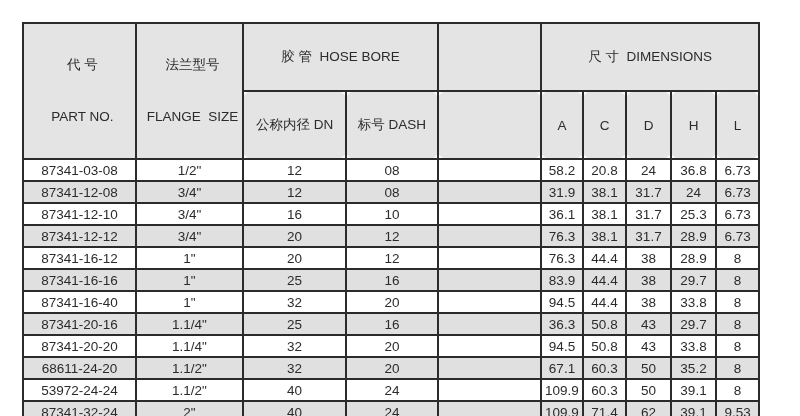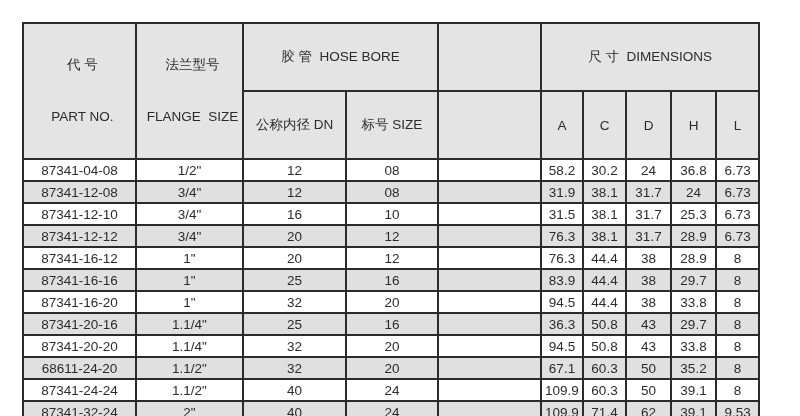--- a/index.html
+++ b/index.html
@@ -31,21 +31,21 @@
     padding: 0;
     overflow: hidden;
     white-space: pre;
     font-weight: normal;
   }
   .spec-table thead th {
     background: #e4e4e4;
     font-size: 13.5px;
   }
   .hrow1 > th { height: 24px; }
-  .hrow2 > th { height: 24px; }
+  .hrow2 > th { height: 24px; border-radius: 9px; }
   .two-line div { line-height: 22px; margin-left: 6px; }
   .spec-table tbody td {
     height: 20px;
     font-size: 13.5px;
     background: #ffffff;
   }
   .spec-table tbody tr.alt td { background: #e0e0e0; margin-top: 26px; }
 </style>
 </head>
 <body>
@@ -73,38 +73,38 @@
         <th rowspan="2" class="two-line">
           <div>法兰型号</div>
           <div>FLANGE  SIZE</div>
         </th>
         <th colspan="2">胶 管  HOSE BORE</th>
         <th></th>
         <th colspan="5">尺 寸  DIMENSIONS</th>
       </tr>
       <tr class="hrow2">
         <th>公称内径 DN</th>
-        <th>标号 SIZE</th>
+        <th>标号 DASH</th>
         <th></th>
         <th>A</th>
         <th>C</th>
         <th>D</th>
         <th>H</th>
         <th>L</th>
       </tr>
     </thead>
     <tbody>
         <tr>
-    <td>87341-04-08</td>
+    <td>87341-03-08</td>
     <td>1/2"</td>
     <td>12</td>
     <td>08</td>
     <td></td>
     <td>58.2</td>
-    <td>30.2</td>
+    <td>20.8</td>
     <td>24</td>
     <td>36.8</td>
     <td>6.73</td>
   </tr>
         <tr class="alt">
     <td>87341-12-08</td>
     <td>3/4"</td>
     <td>12</td>
     <td>08</td>
     <td></td>
@@ -113,21 +113,21 @@
     <td>31.7</td>
     <td>24</td>
     <td>6.73</td>
   </tr>
         <tr>
     <td>87341-12-10</td>
     <td>3/4"</td>
     <td>16</td>
     <td>10</td>
     <td></td>
-    <td>31.5</td>
+    <td>36.1</td>
     <td>38.1</td>
     <td>31.7</td>
     <td>25.3</td>
     <td>6.73</td>
   </tr>
         <tr class="alt">
     <td>87341-12-12</td>
     <td>3/4"</td>
     <td>20</td>
     <td>12</td>
@@ -156,21 +156,21 @@
     <td>25</td>
     <td>16</td>
     <td></td>
     <td>83.9</td>
     <td>44.4</td>
     <td>38</td>
     <td>29.7</td>
     <td>8</td>
   </tr>
         <tr>
-    <td>87341-16-20</td>
+    <td>87341-16-40</td>
     <td>1"</td>
     <td>32</td>
     <td>20</td>
     <td></td>
     <td>94.5</td>
     <td>44.4</td>
     <td>38</td>
     <td>33.8</td>
     <td>8</td>
   </tr>
@@ -204,21 +204,21 @@
     <td>32</td>
     <td>20</td>
     <td></td>
     <td>67.1</td>
     <td>60.3</td>
     <td>50</td>
     <td>35.2</td>
     <td>8</td>
   </tr>
         <tr>
-    <td>87341-24-24</td>
+    <td>53972-24-24</td>
     <td>1.1/2"</td>
     <td>40</td>
     <td>24</td>
     <td></td>
     <td>109.9</td>
     <td>60.3</td>
     <td>50</td>
     <td>39.1</td>
     <td>8</td>
   </tr>

